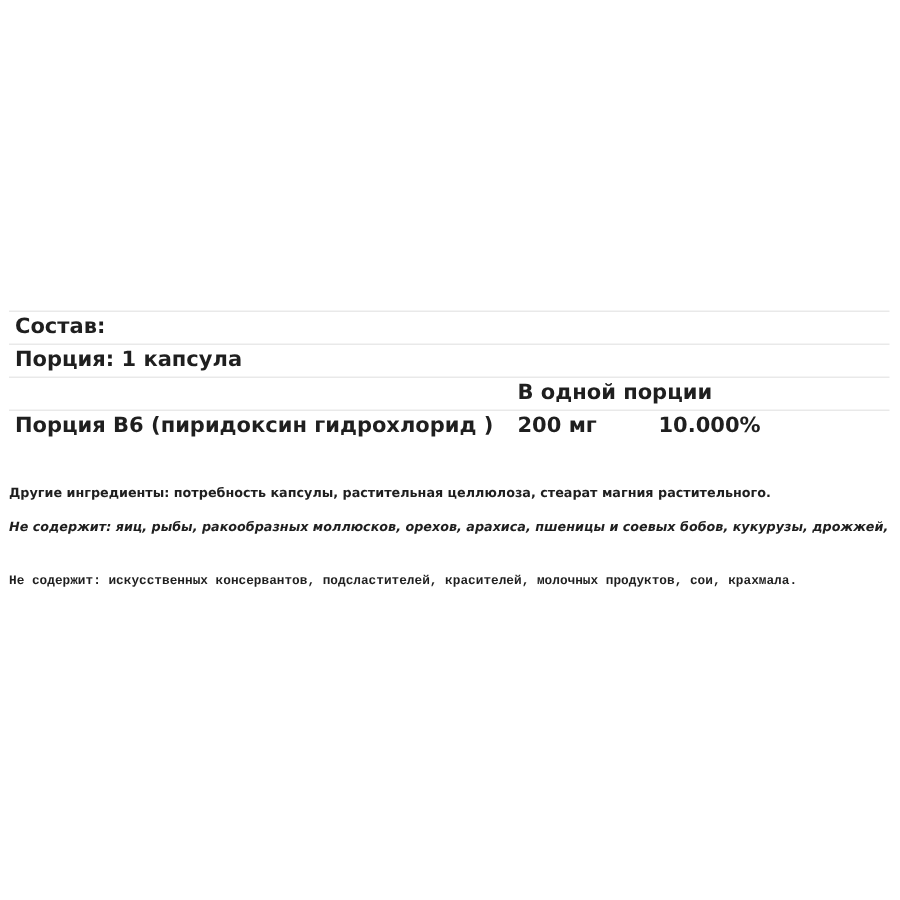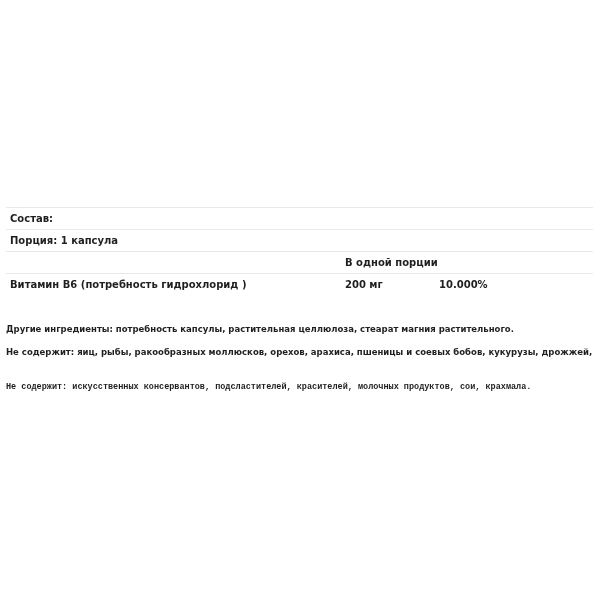--- a/index.html
+++ b/index.html
@@ -1,20 +1,20 @@
 <!DOCTYPE html>
 <html><head>
 <meta charset="utf-8">
 <style>
   html, body { margin:0; padding:0; background:#ffffff; }
   body { width:600px; height:600px; position:relative; overflow:hidden;
          font-family:"DejaVu Sans", "Liberation Sans", sans-serif; color:#1f1f1f; }
   .table { position:absolute; left:6px; top:207px; width:587px; }
   .row { position:relative; height:21px; border-top:1px solid #e9e9e9;
-         font-size:10px; font-weight:600; line-height:21px; }
+         font-size:14px; font-weight:600; line-height:21px; }
   .row.last { border-bottom:1px solid #e9e9e9; height:22px; }
   .cell { position:absolute; top:0; white-space:nowrap; }
   .c1 { left:4px; }
   .c2 { left:339px; }
   .c3 { left:433px; }
   .para { position:absolute; left:6px; width:590px; font-size:8.5px;
           font-weight:600; line-height:12px; color:#1f1f1f; }
 </style>
 </head>
 <body>
@@ -23,25 +23,25 @@
   <div class="row">
     <span class="cell c1">Состав:</span>
   </div>
   <div class="row">
     <span class="cell c1">Порция: 1 капсула</span>
   </div>
   <div class="row">
     <span class="cell c2">В одной порции</span>
   </div>
   <div class="row">
-    <span class="cell c1">Витамин B6 (потребность гидрохлорид )</span>
+    <span class="cell c1">Порция B6 (пиридоксин гидрохлорид )</span>
     <span class="cell c2">200 мг</span>
     <span class="cell c3">10.000%</span>
   </div>
 </div>
 
 <div class="para" style="top:323px;">Другие ингредиенты: потребность капсулы, растительная целлюлоза, стеарат магния растительного.</div>
 
-<div class="para" style="top:346px;">
+<div class="para" style="top:346px;font-style:italic;">
   <div>Не содержит: яиц, рыбы, ракообразных моллюсков, орехов, арахиса, пшеницы и соевых бобов,   кукурузы, дрожжей,</div>
 </div>
 
 <div class="para" style="top:381px;font-family:Liberation Mono, monospace;">Не содержит: искусственных консервантов, подсластителей, красителей, молочных продуктов, сои, крахмала.</div>
 
 </body></html>

